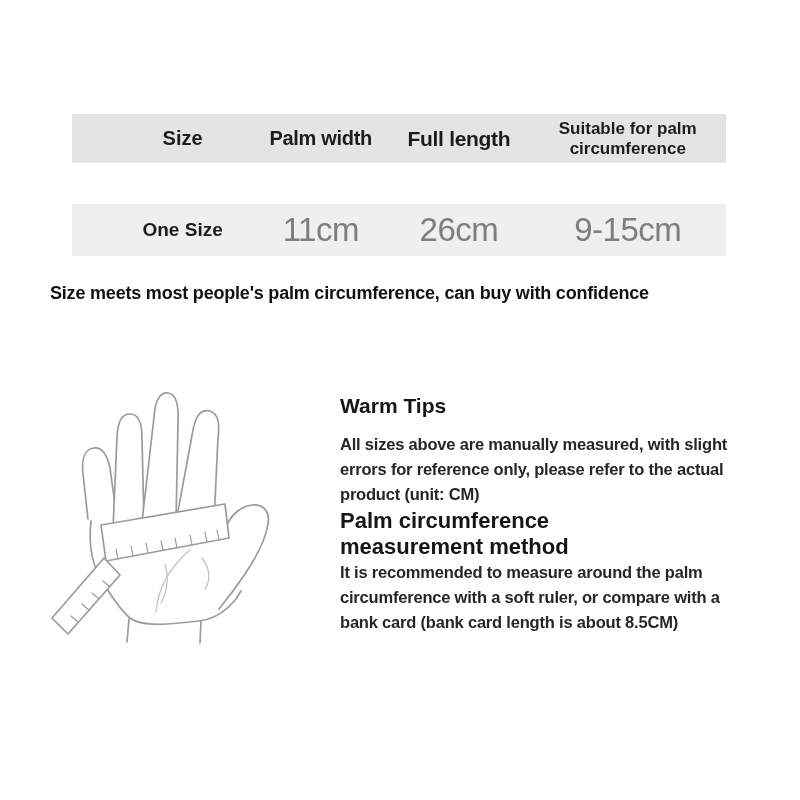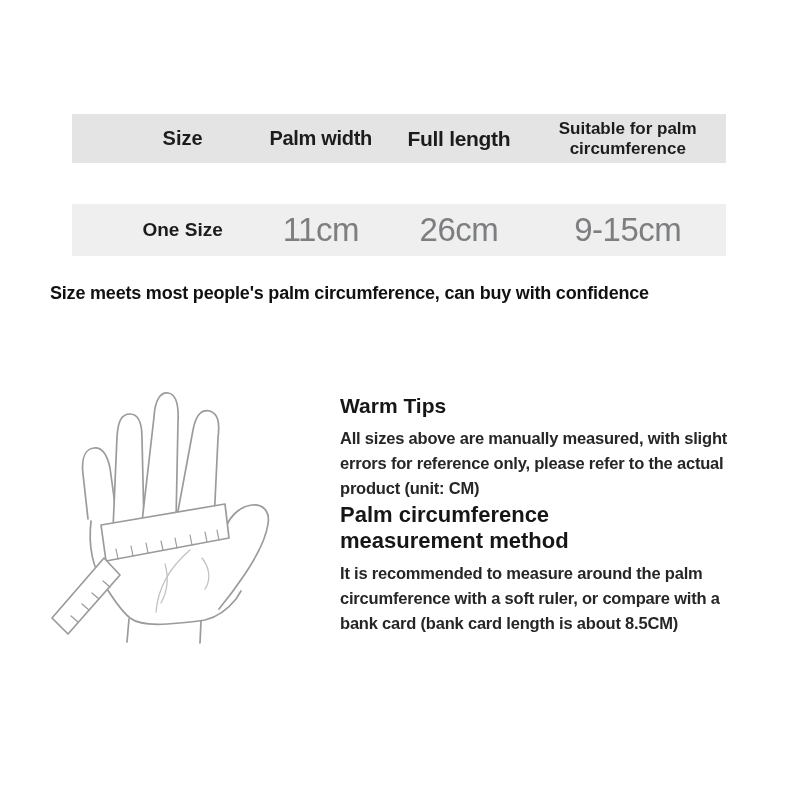--- a/index.html
+++ b/index.html
@@ -23,23 +23,23 @@
   .note{
     position:absolute;left:50px;top:283px;width:700px;
     font-size:18px;font-weight:bold;color:#111;letter-spacing:-0.2px;
   }
   
   .hand{position:absolute;left:30px;top:372px;width:300px;height:290px;}
   
   .rightcol{position:absolute;left:340px;top:394px;width:434px;}
   .wt-title{font-size:21px;font-weight:bold;line-height:1.1;color:#161616;}
   .body-line{font-size:16.5px;font-weight:bold;line-height:25px;color:#262626;letter-spacing:-0.2px;}
-  .para{margin-top:9px;}
+  .para{margin-top:15px;}
   .mm-title{margin-top:1px;font-size:22px;font-weight:bold;line-height:26px;color:#161616;}
-  .para2{margin-top:7px;}
+  .para2{}
 </style>
 </head>
 <body>
 
 <div id="stage">
 
   <div class="tbl-row tbl-header">
     <div class="cell c0 h-size">Size</div>
     <div class="cell c1 h-palm">Palm width</div>
     <div class="cell c2 h-full">Full length</div>

